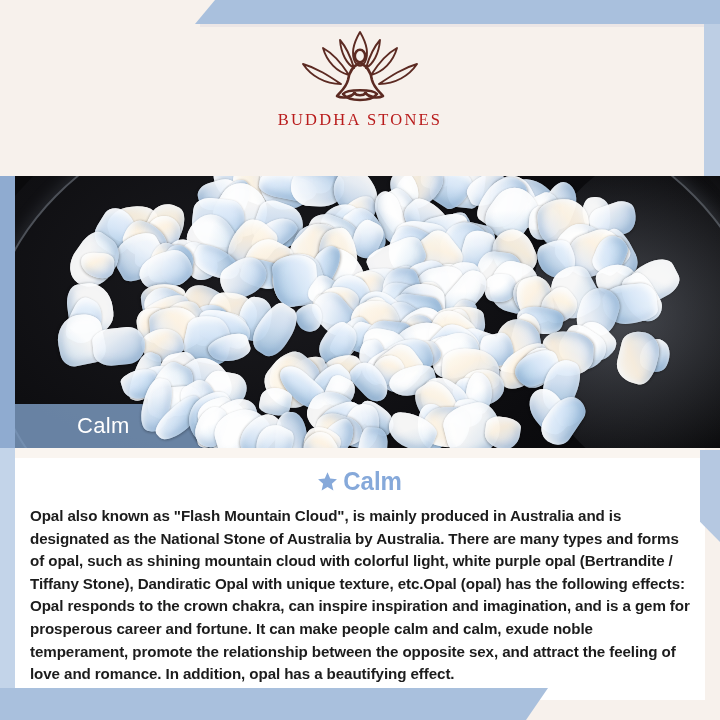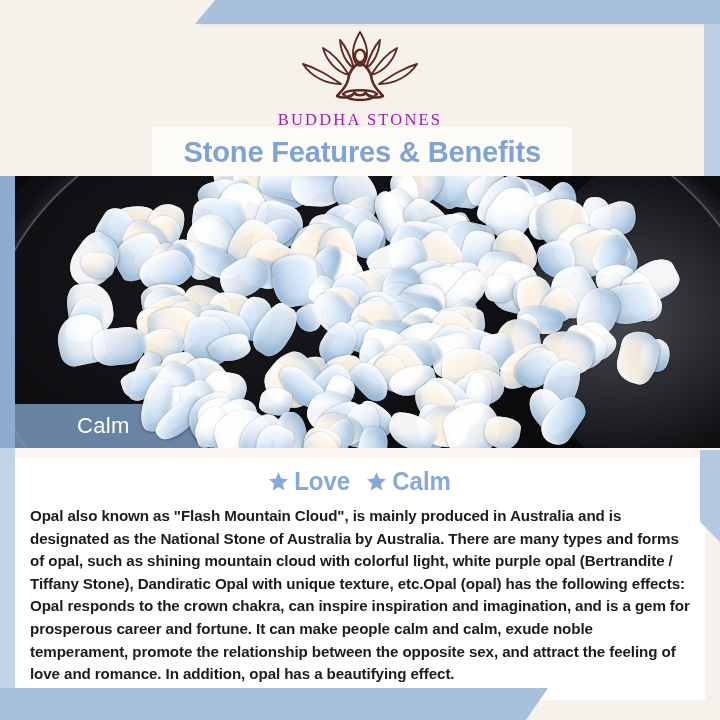--- a/index.html
+++ b/index.html
@@ -47,21 +47,21 @@
     top:26px; left:0; right:0;
     display:flex; flex-direction:column;
     align-items:center;
   }
   .logo-mark { width:150px; height:82px; display:block; }
   .logo-text {
     margin-top:2px;
     font-family:"Liberation Serif", serif;
     font-size:16.5px;
     letter-spacing:2.2px;
-    color:#a21caf;
+    color:#b91c1c;
     font-weight:400;
   }
 
   
   .title-panel {
     position:absolute;
     left:152px; top:127px;
     width:420px; height:49px;
     background:#fdfbf8;
     display:flex; align-items:center; justify-content:center;
@@ -275,23 +275,20 @@
         <path d="M75 37 C 82 40, 86 47, 87 54 C 89 62, 95 66, 98 70 C 92 73, 84 71, 80 67"></path>
 
         <path d="M58 68 C 64 76, 86 76, 92 68 C 88 63, 62 63, 58 68 Z"></path>
 
         <path d="M69 67 C 72 70, 78 70, 81 67"></path>
       </g>
     </svg>
     <div class="logo-text">BUDDHA STONES</div>
   </div>
 
-  <div class="title-panel">
-    <div class="title-text">Stone Features &amp; Benefits</div>
-  </div>
 
   <div class="hero">
     <div class="hero-photo">
       <div class="pan"></div>
       <div class="pan-rim"></div>
       <div class="pan-edge"></div>
       <div class="stones">
 
       <div class="stone " style="left: 259.687px; top: -18.2504px; width: 53.2751px; height: 51.2287px; border-radius: 43.2771% 66.8613% 56.1913% 52.2733% / 60.1287% 60.8929% 68.9949% 68.8547%; transform: rotate(-5.7deg); z-index: 107;"></div>
           <div class="stone cool" style="left: 358.299px; top: 119.748px; width: 52.3575px; height: 33.1557px; border-radius: 56.4555% 37.8138% 50.3586% 38.3127% / 77.617% 46.0907% 70.2123% 58.3093%; transform: rotate(39deg); z-index: 236;"></div>
@@ -535,26 +532,20 @@
   </div>
 
   <div class="body-panel"></div>
   <div class="body-panel-top"></div>
 
   <div class="benefits">
     <div class="benefit">
       <svg class="star" viewBox="0 0 24 24">
           <polygon points="12,1.5 15.1,8.6 22.8,9.4 17,14.6 18.7,22.2 12,18.3 5.3,22.2 7,14.6 1.2,9.4 8.9,8.6"></polygon>
         </svg>
-      <span class="benefit-label">Love</span>
-    </div>
-    <div class="benefit">
-      <svg class="star" viewBox="0 0 24 24">
-          <polygon points="12,1.5 15.1,8.6 22.8,9.4 17,14.6 18.7,22.2 12,18.3 5.3,22.2 7,14.6 1.2,9.4 8.9,8.6"></polygon>
-        </svg>
       <span class="benefit-label">Calm</span>
     </div>
   </div>
 
   <p class="body-text">Opal also known as "Flash Mountain Cloud", is mainly produced in Australia and is designated as the National Stone of Australia by Australia. There are many types and forms of opal, such as shining mountain cloud with colorful light, white purple opal (Bertrandite / Tiffany Stone), Dandiratic Opal with unique texture, etc.Opal (opal) has the following effects: Opal responds to the crown chakra, can inspire inspiration and imagination, and is a gem for prosperous career and fortune. It can make people calm and calm, exude noble temperament, promote the relationship between the opposite sex, and attract the feeling of love and romance. In addition, opal has a beautifying effect.</p>
 
   <div class="right-tab"></div>
 
   <div class="bottom-band"></div>
 

